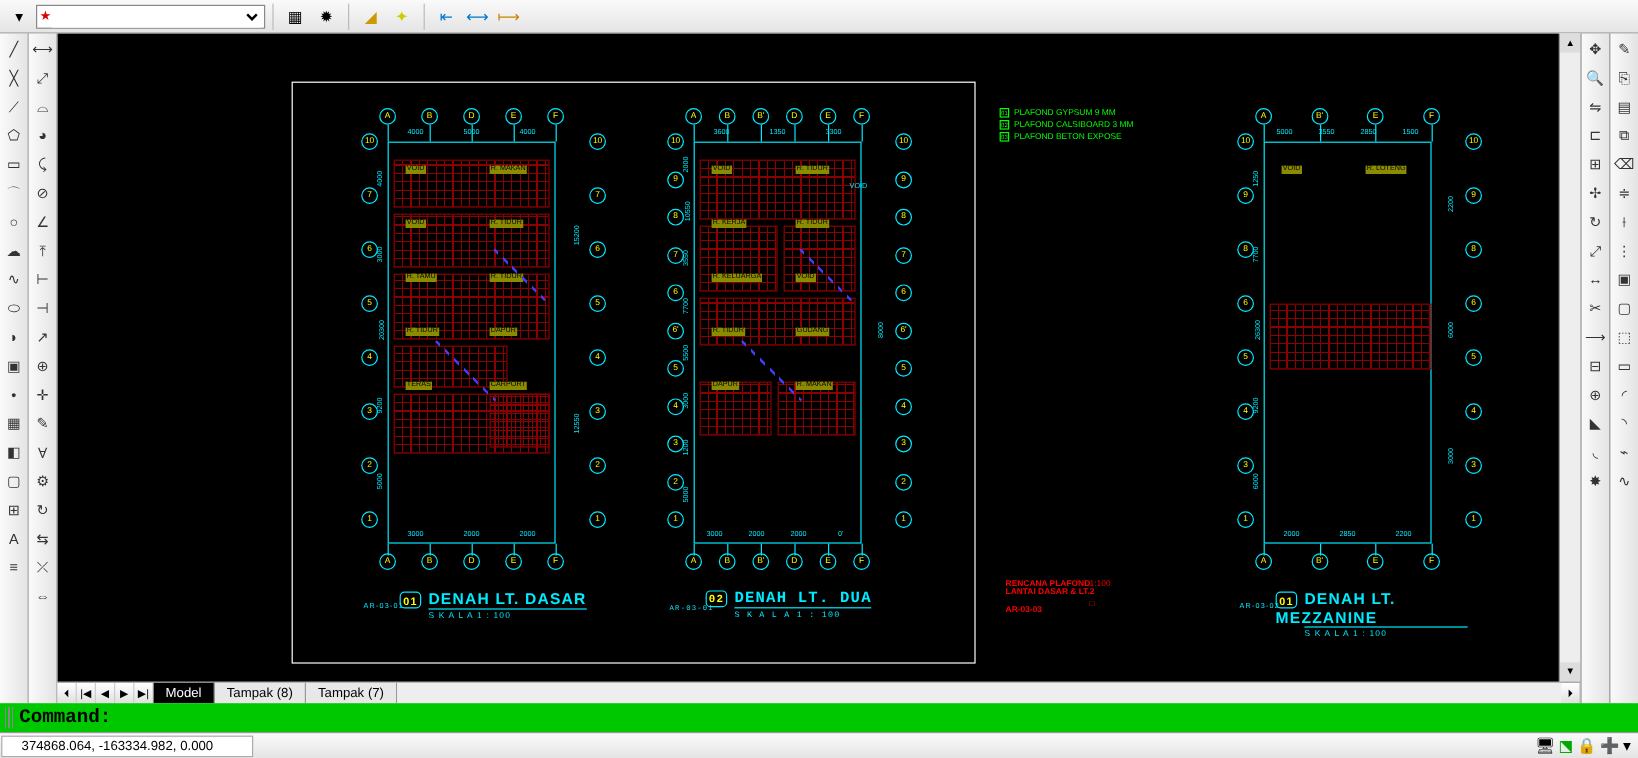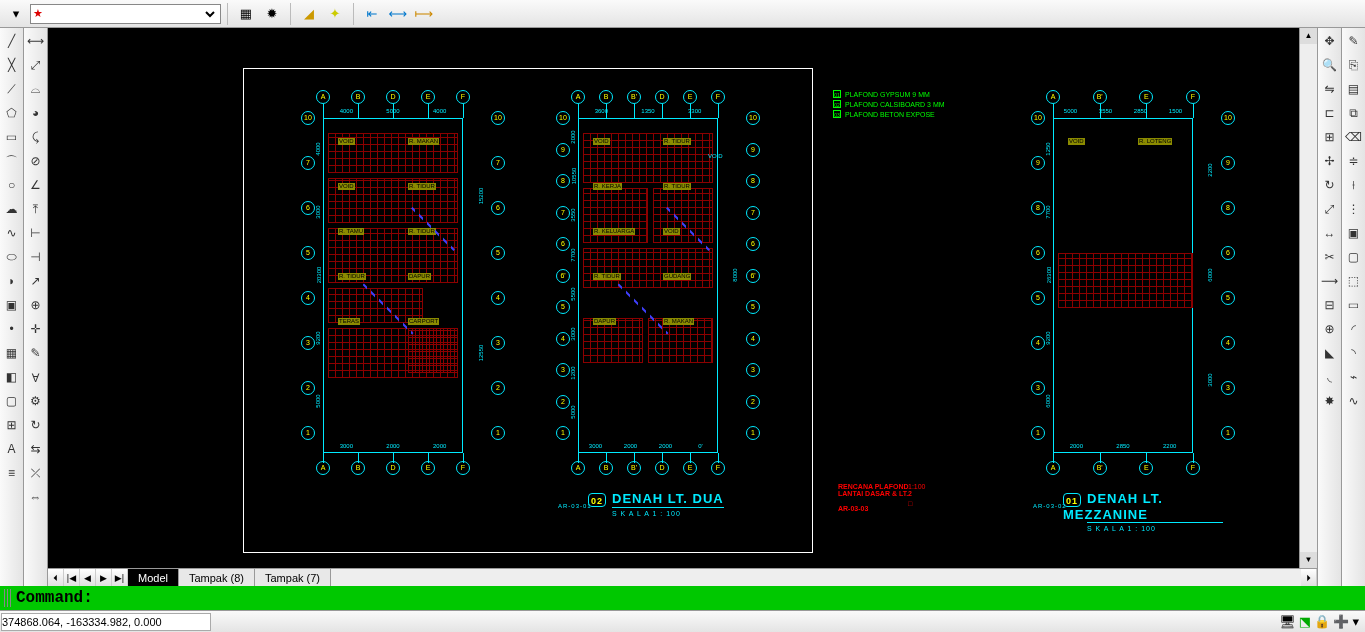--- a/index.html
+++ b/index.html
@@ -31,21 +31,21 @@
   .tabrow .tab { padding: 0 10px; border-right:1px solid #999; font-size:11px; line-height:18px; cursor:pointer; background:#e8e8e8; }
   .tabrow .tab.active { background:#000; color:#fff; }
   .tabrow .track { flex:1; background:#eee; }
   
   
   .cmdline { height:24px; background:#00c800; display:flex; align-items:center; padding:0 4px; font-family: "Courier New", monospace; font-size:16px; font-weight:bold; color:#000; }
   .cmdline .handle { width:8px; height:18px; background:repeating-linear-gradient(90deg,#888,#888 1px,transparent 1px,transparent 3px); margin-right:4px;}
   
   
   .status { height:22px; background:linear-gradient(#fafafa,#e4e4e4); border-top:1px solid #999; display:flex; align-items:center; font-size:11px; }
-  .coord { width:210px; border:1px solid #aaa; background:#fff; padding:2px 0; margin:1px; font-size:11px; font-family:Arial; white-space:nowrap; }
+  .coord { width:210px; border:1px solid #aaa; background:#fff; padding:2px 16px; margin:1px; font-size:11px; font-family:Arial; white-space:nowrap; }
   .sbtn { padding:2px 4px; border:1px solid #888; margin-left:1px; cursor:pointer; font-size:11px; background:#f4f4f4;}
   .sbtn.active { border:1px inset #666; background:#ddd;}
   .status .spacer{flex:1}
   .tray { display:flex; gap:3px; padding-right:6px;}
   .tray span{font-size:13px; cursor:pointer;}
   
   
   .plan-sheet { position:absolute; top:40px; left:195px; width:570px; height:485px; border:1px solid #fff; }
   .plan { position:absolute; }
   .plan .outline { position:absolute; border:1.5px solid #00eaff; }
@@ -202,20 +202,21 @@
               <div class="lbl-y" style="left: 45px; top: 105px;">VOID</div>
               <div class="lbl-y" style="left: 115px; top: 105px;">R. TIDUR</div>
               <div class="lbl-y" style="left: 45px; top: 150px;">R. TAMU</div>
               <div class="lbl-y" style="left: 115px; top: 150px;">R. TIDUR</div>
               <div class="lbl-y" style="left: 45px; top: 195px;">R. TIDUR</div>
               <div class="lbl-y" style="left: 115px; top: 195px;">DAPUR</div>
               <div class="lbl-y" style="left: 45px; top: 240px;">TERAS</div>
               <div class="lbl-y" style="left: 115px; top: 240px;">CARPORT</div>
               <div class="diag-line" style="left: 110px; top: 150px; width: 60px; height: 2px; transform: rotate(45deg);"></div>
               <div class="diag-line" style="left: 60px; top: 230px; width: 70px; height: 2px; transform: rotate(45deg);"></div>
+              <div class="title-band" style="left: 40px; top: 413px;"><span class="code">AR-03-01</span><span class="num">01</span>DENAH LT. DASAR<span class="sub">S K A L A   1 : 100</span></div>
             </div>
             <div class="plan" style="left: 500px; top: 50px; width: 200px; height: 455px;">
               <div class="outline" style="left: 30px; top: 40px; width: 140px; height: 335px;"></div>
               <div class="grid-bubble" style="left: 23px; top: 12px;">A</div>
               <div style="position: absolute; background: rgb(0, 234, 255); width: 1px; left: 30px; top: 26px; height: 14px;"></div>
               <div class="grid-bubble" style="left: 23px; top: 383px;">A</div>
               <div style="position: absolute; background: rgb(0, 234, 255); width: 1px; left: 30px; top: 375px; height: 10px;"></div>
               <div class="grid-bubble" style="left: 51px; top: 12px;">B</div>
               <div style="position: absolute; background: rgb(0, 234, 255); width: 1px; left: 58px; top: 26px; height: 14px;"></div>
               <div class="grid-bubble" style="left: 51px; top: 383px;">B</div>
@@ -286,21 +287,21 @@
               <div class="lbl-y" style="left: 115px; top: 105px;">R. TIDUR</div>
               <div class="lbl-y" style="left: 45px; top: 150px;">R. KELUARGA</div>
               <div class="lbl-y" style="left: 115px; top: 150px;">VOID</div>
               <div class="lbl-y" style="left: 45px; top: 195px;">R. TIDUR</div>
               <div class="lbl-y" style="left: 115px; top: 195px;">GUDANG</div>
               <div class="lbl-y" style="left: 45px; top: 240px;">DAPUR</div>
               <div class="lbl-y" style="left: 115px; top: 240px;">R. MAKAN</div>
               <div class="lbl-b" style="left: 160px; top: 75px;">VOID</div>
               <div class="diag-line" style="left: 110px; top: 150px; width: 60px; height: 2px; transform: rotate(45deg);"></div>
               <div class="diag-line" style="left: 60px; top: 230px; width: 70px; height: 2px; transform: rotate(45deg);"></div>
-              <div class="title-band" style="left: 40px; top: 413px;"><span class="code">AR-03-01</span><span class="num">02</span>DENAH LT. DUA<span class="sub">S K A L A   1 : 100</span></div>
+              <div class="title-band" style="left: 40px; top: 413px; font-family: Liberation Mono, monospace;"><span class="code">AR-03-01</span><span class="num">02</span>DENAH LT. DUA<span class="sub">S K A L A   1 : 100</span></div>
             </div>
             <div class="plan" style="left: 975px; top: 50px; width: 200px; height: 455px;">
               <div class="outline" style="left: 30px; top: 40px; width: 140px; height: 335px;"></div>
               <div class="grid-bubble" style="left: 23px; top: 12px;">A</div>
               <div style="position: absolute; background: rgb(0, 234, 255); width: 1px; left: 30px; top: 26px; height: 14px;"></div>
               <div class="grid-bubble" style="left: 23px; top: 383px;">A</div>
               <div style="position: absolute; background: rgb(0, 234, 255); width: 1px; left: 30px; top: 375px; height: 10px;"></div>
               <div class="grid-bubble" style="left: 69.6667px; top: 12px;">B'</div>
               <div style="position: absolute; background: rgb(0, 234, 255); width: 1px; left: 76.6667px; top: 26px; height: 14px;"></div>
               <div class="grid-bubble" style="left: 69.6667px; top: 383px;">B'</div>

